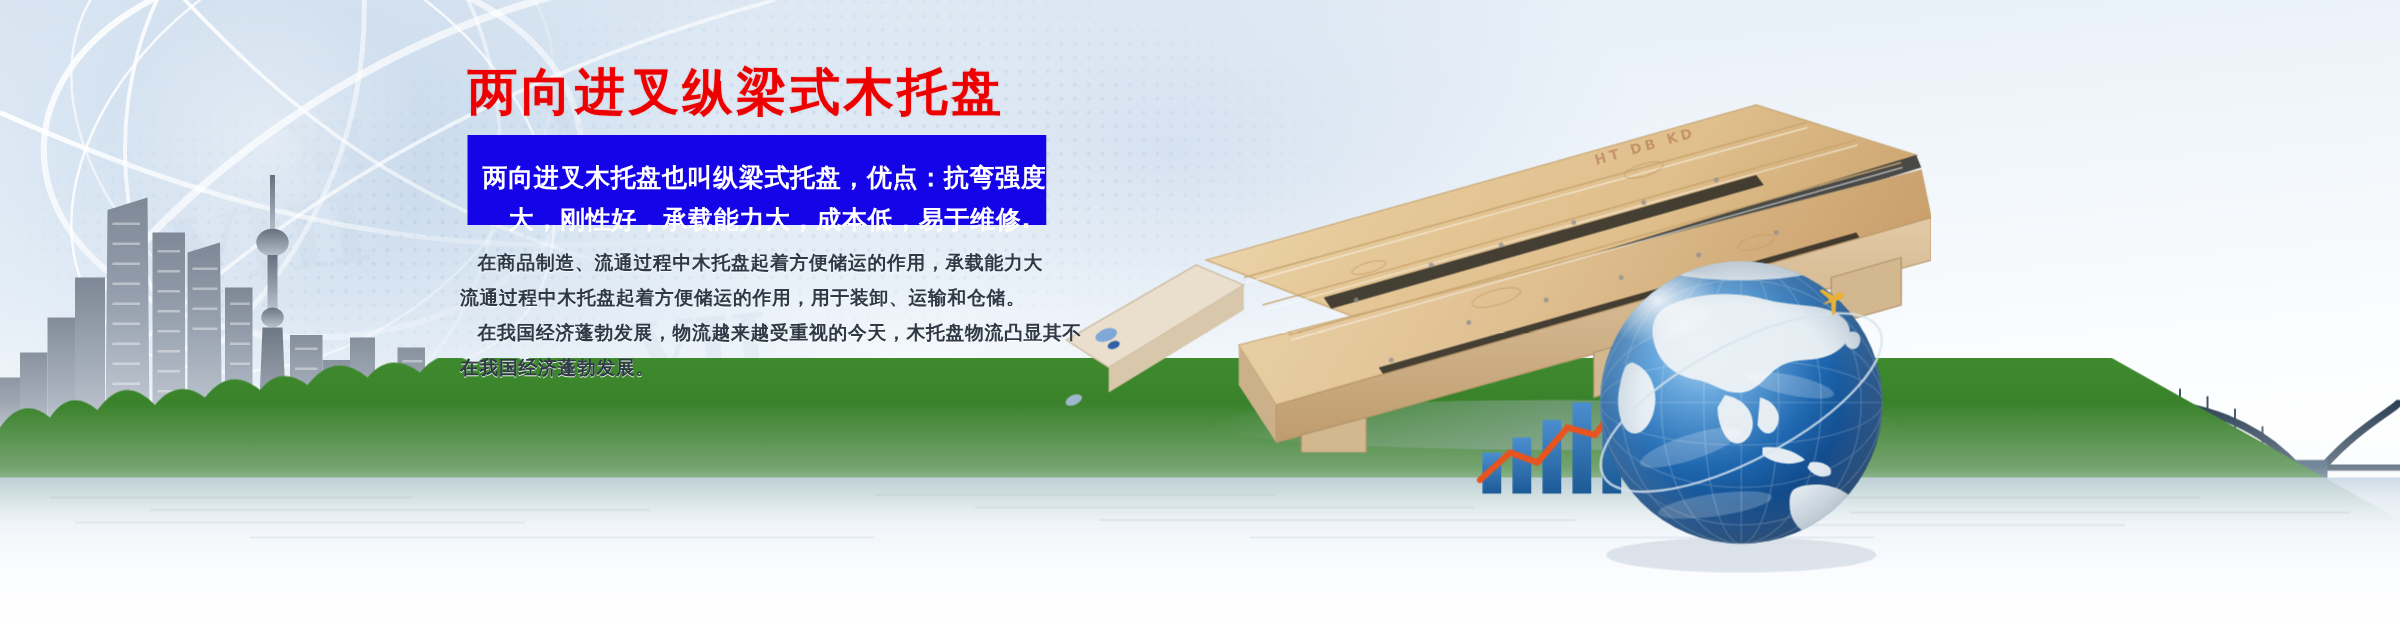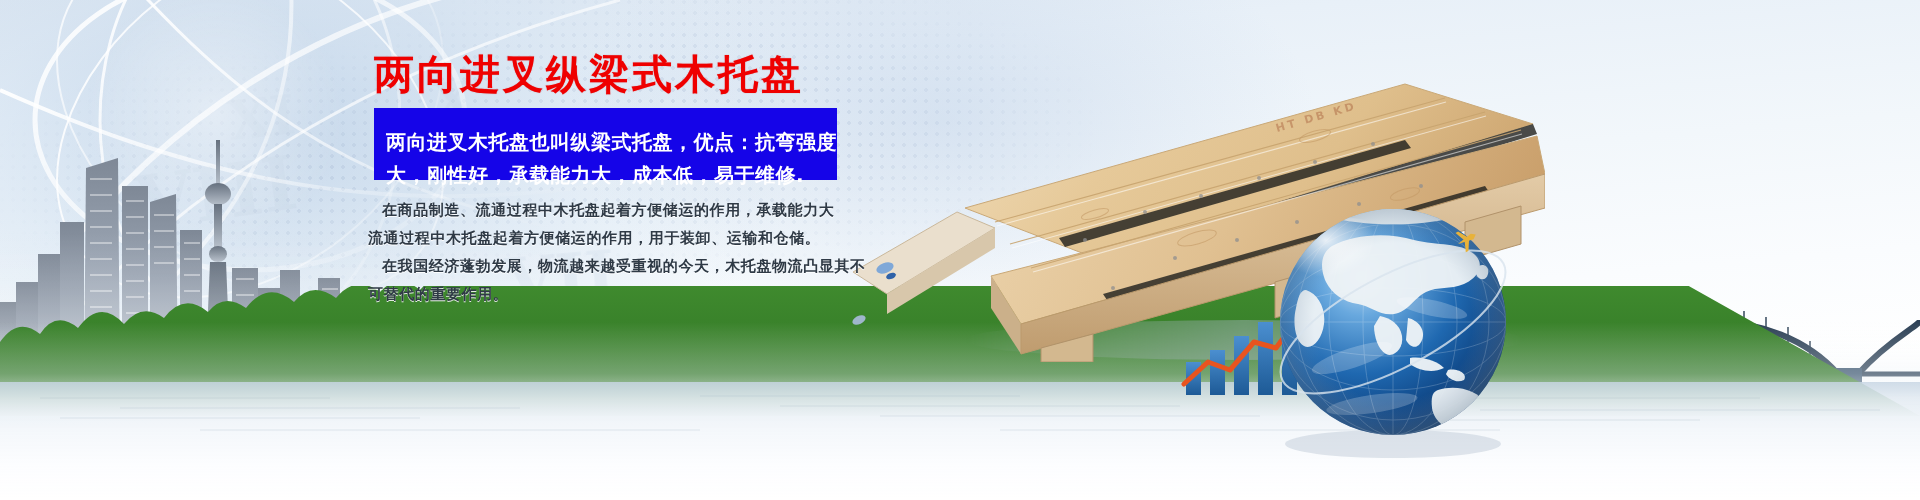--- a/index.html
+++ b/index.html
@@ -97,21 +97,21 @@
     position:absolute; left:374px; top:108px;
     width:463px; height:72px;
     background:#1504e8;
     padding:18px 10px 0 12px;
   }
   #highlight-box p {
     color:#ffffff; font-size:20px; font-weight:700;
     line-height:33px; letter-spacing:.5px;
     white-space:nowrap;
   }
-  #highlight-box p.l2 { text-indent:0px; }
+  #highlight-box p.l2 { text-indent:0px;margin-left:21px; }
 
   #body-text {
     position:absolute; left:368px; top:196px; width:480px;
   }
   #body-text p {
     color:#2f3a46; font-size:15px; font-weight:700;
     line-height:28px; letter-spacing:.6px;
     white-space:nowrap;
     text-shadow:0 1px 0 rgba(255,255,255,.85);
   }
@@ -574,16 +574,16 @@
 
   <div id="highlight-box">
     <p class="l1">两向进叉木托盘也叫纵梁式托盘，优点：抗弯强度</p>
     <p class="l2">大，刚性好，承载能力大，成本低，易于维修.</p>
   </div>
 
   <div id="body-text">
     <p class="indent">在商品制造、流通过程中木托盘起着方便储运的作用，承载能力大</p>
     <p>流通过程中木托盘起着方便储运的作用，用于装卸、运输和仓储。</p>
     <p class="indent">在我国经济蓬勃发展，物流越来越受重视的今天，木托盘物流凸显其不</p>
-    <p>可替代的重要作用。</p>
+    <p>在我国经济蓬勃发展。</p>
   </div>
 
 </div>
 
 </body></html>

